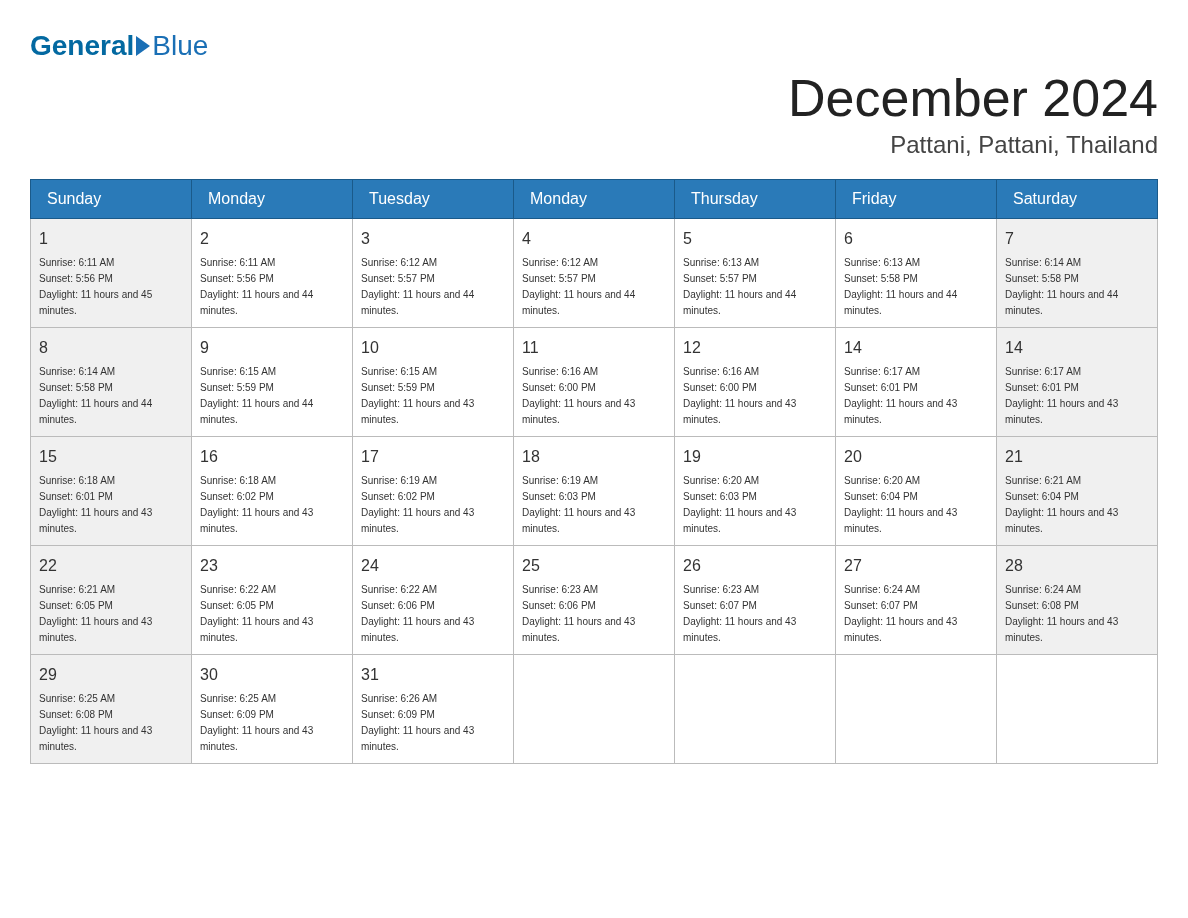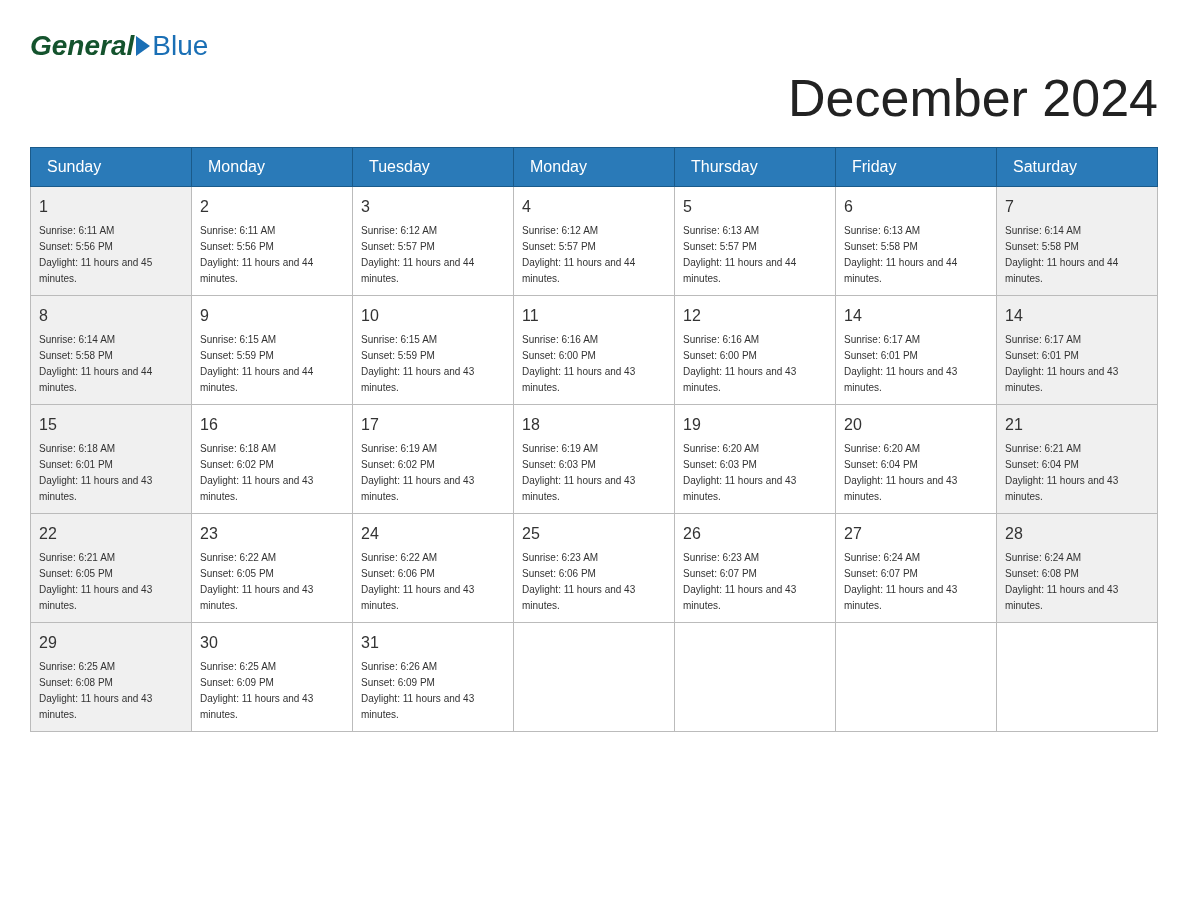--- a/index.html
+++ b/index.html
@@ -21,21 +21,21 @@
       flex-direction: column;
       align-items: flex-start;
     }
     .logo-text {
       display: flex;
       align-items: center;
       font-size: 28px;
       font-weight: bold;
       color: #333;
     }
-    .logo-general { color: #14532d; font-style: italic; }
+    .logo-general { color: #0369a1; }
     .logo-arrow {
       width: 0;
       height: 0;
       border-left: 14px solid #1a6fb5;
       border-top: 10px solid transparent;
       border-bottom: 10px solid transparent;
       margin: 0 2px;
       display: inline-block;
     }
     .logo-blue {
@@ -105,20 +105,21 @@
 <div class="header">
   <div class="logo">
     <div class="logo-text">
       <span class="logo-general">General</span>
       <span class="logo-arrow"></span>
       <span class="logo-blue">Blue</span>
     </div>
   </div>
   <div class="title-section">
     <div class="month-title">December 2024</div>
+    <div class="location-title">Pattani, Pattani, Thailand</div>
   </div>
 </div>
 
 <table class="calendar-table">
   <thead>
     <tr>
     <th>Sunday</th>
         <th>Monday</th>
         <th>Tuesday</th>
         <th>Monday</th>

